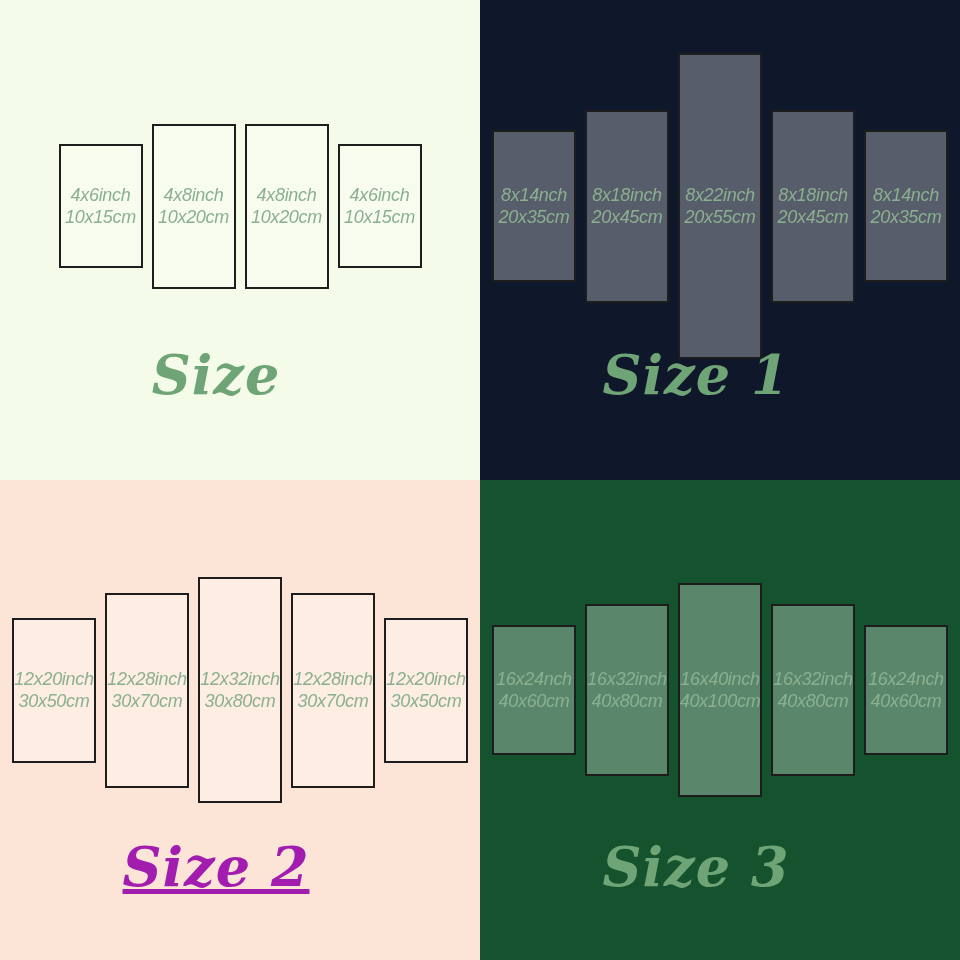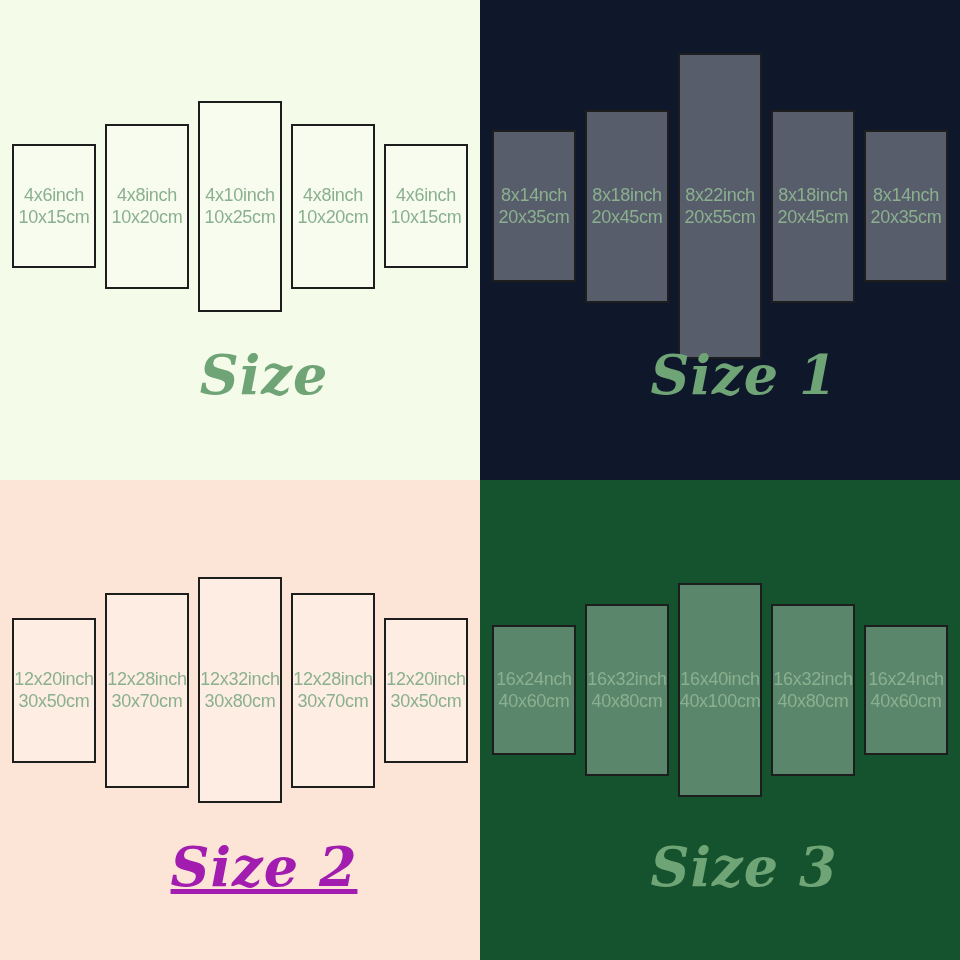--- a/index.html
+++ b/index.html
@@ -22,34 +22,34 @@
   }
   .quadrant.bottom .panels{height:420px;}
   .panel{
     width:84px;
     box-sizing:border-box;
     border:2px solid #1d1d1d;
     background:rgba(255,255,255,0.30);
     display:flex;flex-direction:column;align-items:center;justify-content:center;
   }
   .panel .line{
+    font-style:italic;
     font-size:18px;
     line-height:22px;
     letter-spacing:-0.3px;
     white-space:nowrap;
     text-align:center;
   }
   .title{
     position:absolute;left:0;width:432px;top:346px;height:58px;
     display:flex;align-items:center;justify-content:center;
     font-family:"DejaVu Serif","Liberation Serif",serif;
     font-style:italic;font-weight:bold;
     font-size:54px;
     letter-spacing:1px;
-    padding-left:48px;
   }
   .quadrant.bottom .title{top:358px;}
   
   .q0 .p0,.q0 .p4{height:124px}.q0 .p1,.q0 .p3{height:165px}.q0 .p2{height:211px}
   .q1 .p0,.q1 .p4{height:152px}.q1 .p1,.q1 .p3{height:193px}.q1 .p2{height:306px}
   .q2 .p0,.q2 .p4{height:145px}.q2 .p1,.q2 .p3{height:195px}.q2 .p2{height:226px}
   .q3 .p0,.q3 .p4{height:130px}.q3 .p1,.q3 .p3{height:172px}.q3 .p2{height:214px}
 </style>
 </head>
 <body>
@@ -58,24 +58,20 @@
 
   <div class="quadrant q0 top" style="background-color: rgb(244, 251, 232); color: rgb(139, 176, 143);">
     <div class="panels">
       <div class="panel p0" style="border-color: rgb(29, 29, 29);">
         <div class="line">4x6inch</div>
         <div class="line">10x15cm</div>
       </div>
       <div class="panel p1" style="border-color: rgb(29, 29, 29);">
         <div class="line">4x8inch</div>
         <div class="line">10x20cm</div>
-      </div>
-      <div class="panel p2" style="border-color: rgb(29, 29, 29);">
-        <div class="line">4x10inch</div>
-        <div class="line">10x25cm</div>
       </div>
       <div class="panel p3" style="border-color: rgb(29, 29, 29);">
         <div class="line">4x8inch</div>
         <div class="line">10x20cm</div>
       </div>
       <div class="panel p4" style="border-color: rgb(29, 29, 29);">
         <div class="line">4x6inch</div>
         <div class="line">10x15cm</div>
       </div>
     </div>

